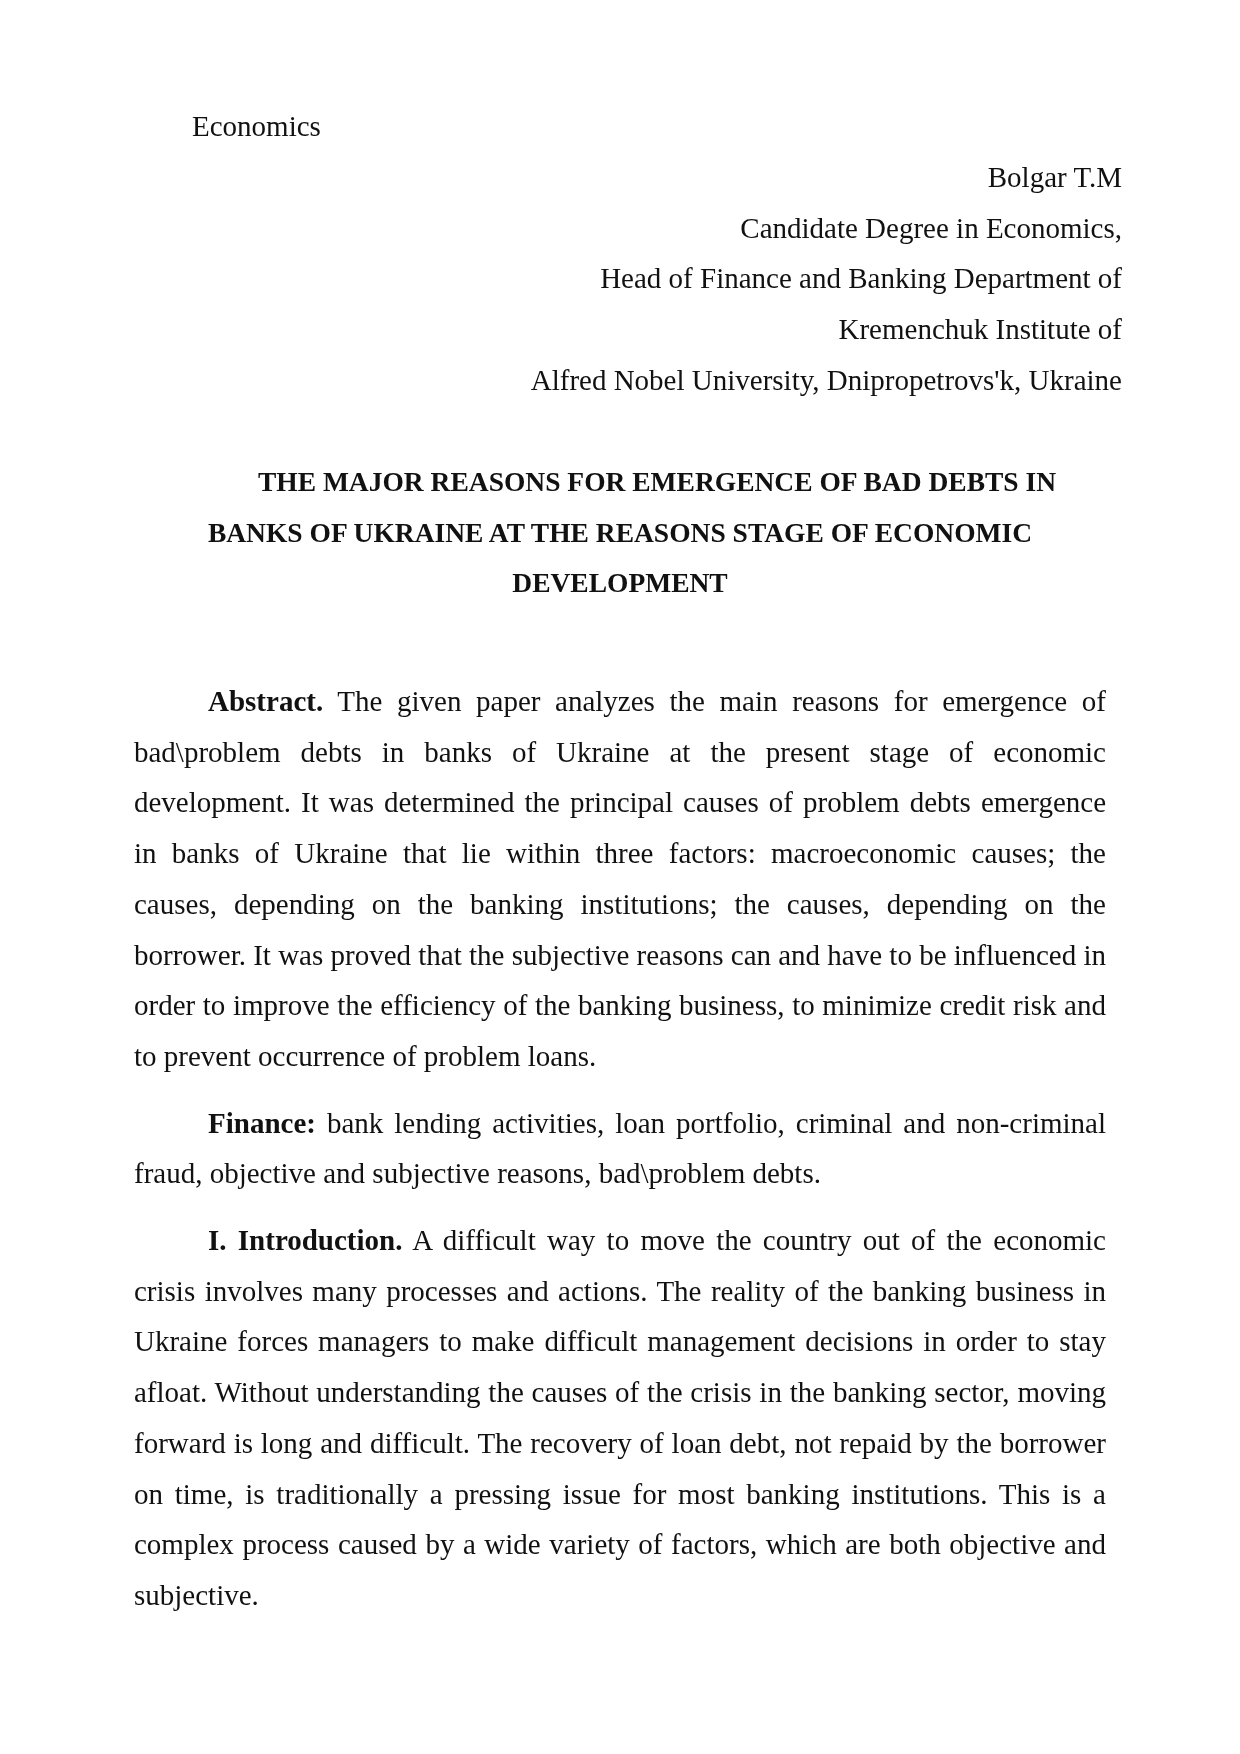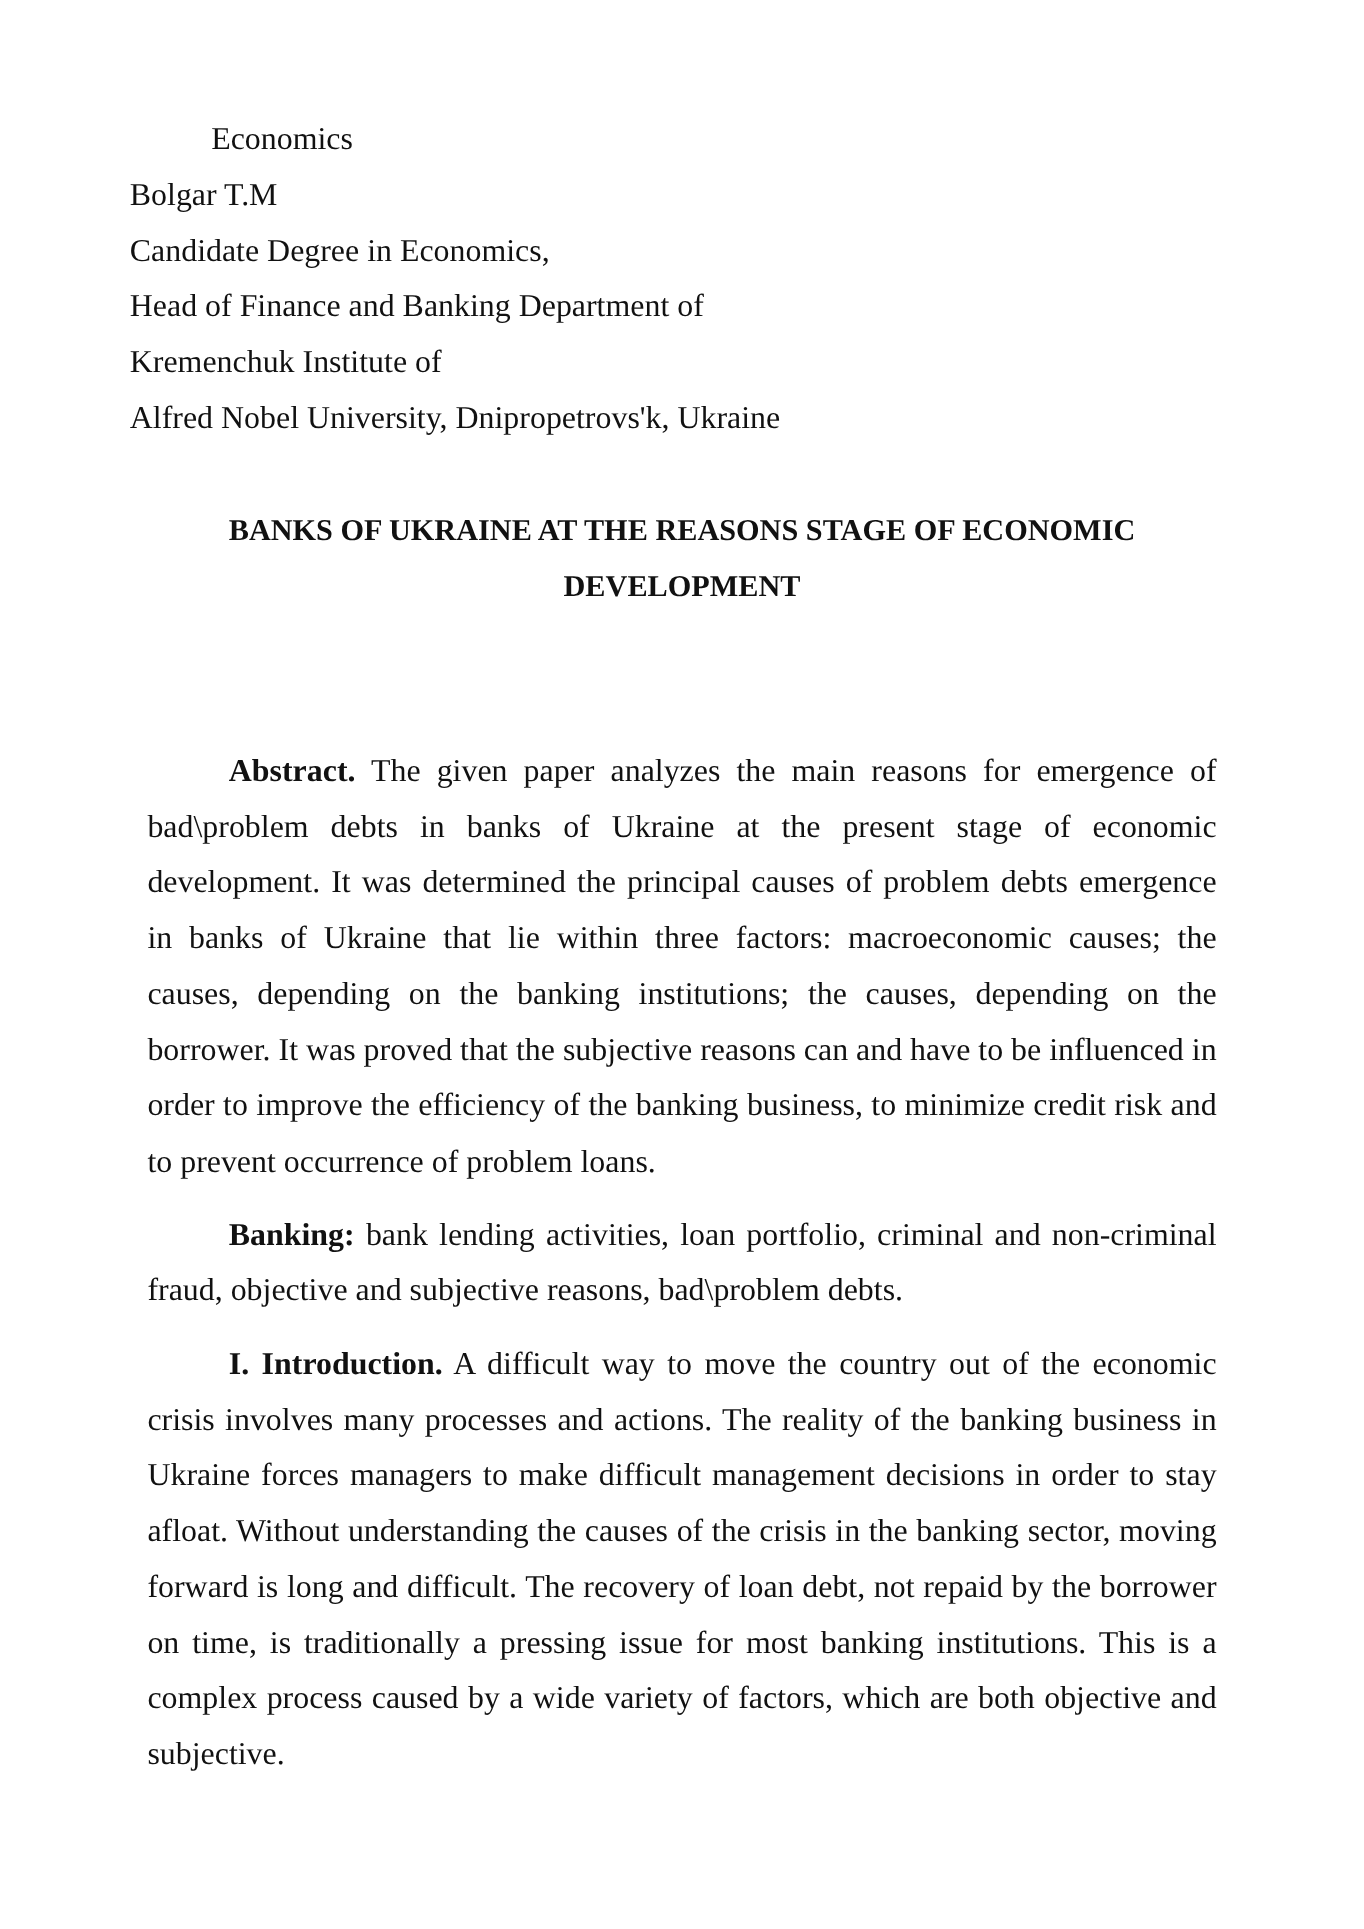--- a/index.html
+++ b/index.html
@@ -6,21 +6,21 @@
   body {
     width: 1240px; height: 1754px; overflow: hidden; position: relative;
     font-family: "Liberation Serif", "DejaVu Serif", serif;
     color: #111111;
   }
   .page {
     position: absolute; left: 118px; top: 0; width: 1004px;
   }
   .line { font-size: 29px; line-height: 50.7px; text-align: right; }
   .section-label { position: absolute; top: 101px; left: 74px; }
-  .author-block { position: absolute; top: 152px; left: 0; width: 1004px; text-align: left; }
+  .author-block { position: absolute; top: 152px; left: 0; width: 1004px; text-align: right; }
   .title-block {
     position: absolute; top: 457px; left: 0; width: 1004px;
     text-align: center; font-weight: bold; font-size: 27.5px; line-height: 50.7px;
   }
   .body-block {
     position: absolute; top: 660px; left: 0; width: 1004px;
     text-align: justify;
   }
   .para { margin: 16px; text-indent: 74px; }
   .para b { font-weight: bold; }
@@ -35,23 +35,24 @@
 
   <div class="line author-block">
     <div>Bolgar T.M</div>
     <div>Candidate Degree in Economics,</div>
     <div>Head of Finance and Banking Department of</div>
     <div>Kremenchuk Institute of</div>
     <div>Alfred Nobel University, Dnipropetrovs'k, Ukraine</div>
   </div>
 
   <div class="title-block">
+    <span class="title-line" style="padding-left:74px;">THE MAJOR REASONS FOR EMERGENCE OF BAD DEBTS IN</span>
     <span class="title-line">BANKS OF UKRAINE AT THE REASONS STAGE OF ECONOMIC</span>
     <span class="title-line">DEVELOPMENT</span>
   </div>
 
   <div class="line body-block">
     <p class="para"><b>Abstract.</b><span> The given paper analyzes the main reasons for emergence of bad\problem debts in banks of Ukraine at the present stage of economic development. It was determined the principal causes of problem debts emergence in banks of Ukraine that lie within three factors: macroeconomic causes; the causes, depending on the banking institutions; the causes, depending on the borrower. It was proved that the subjective reasons can and have to be influenced in order to improve the efficiency of the banking business, to minimize credit risk and to prevent occurrence of problem loans.</span></p>
-    <p class="para"><b>Banking:</b><span> bank lending activities, loan portfolio, criminal and non-criminal fraud, objective and subjective reasons, bad\problem debts.</span></p>
+    <p class="para"><b>Finance:</b><span> bank lending activities, loan portfolio, criminal and non-criminal fraud, objective and subjective reasons, bad\problem debts.</span></p>
     <p class="para"><b>I. Introduction.</b><span> A difficult way to move the country out of the economic crisis involves many processes and actions. The reality of the banking business in Ukraine forces managers to make difficult management decisions in order to stay afloat. Without understanding the causes of the crisis in the banking sector, moving forward is long and difficult. The recovery of loan debt, not repaid by the borrower on time, is traditionally a pressing issue for most banking institutions. This is a complex process caused by a wide variety of factors, which are both objective and subjective.</span></p>
   </div>
 
 </div>
 
 </body></html>

